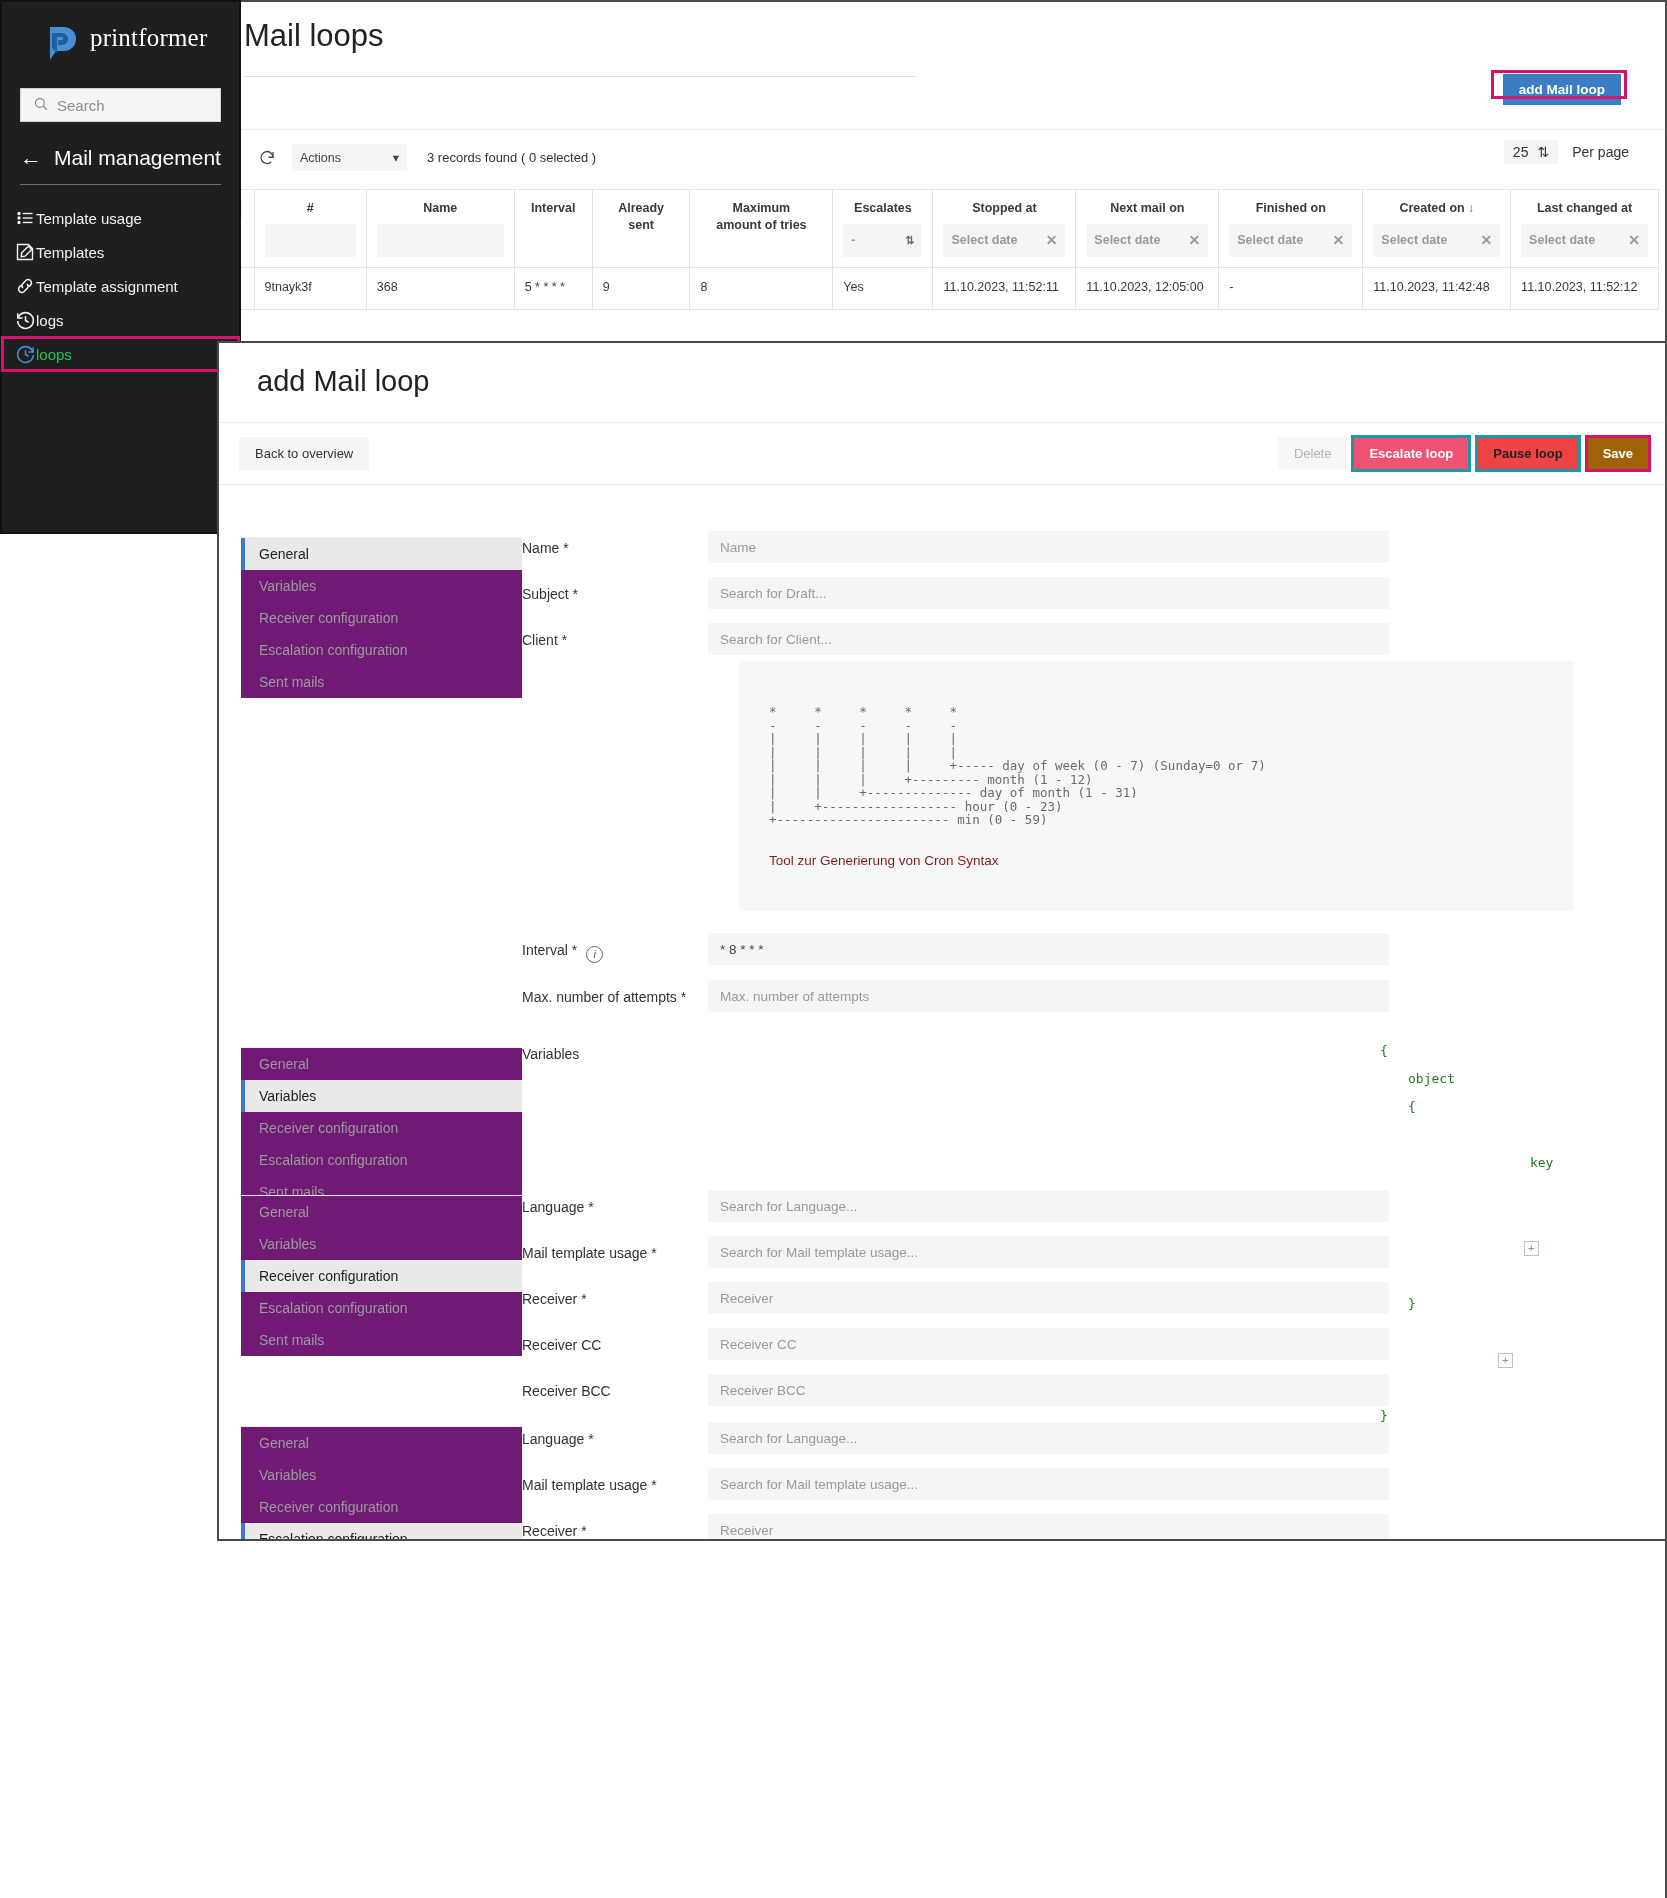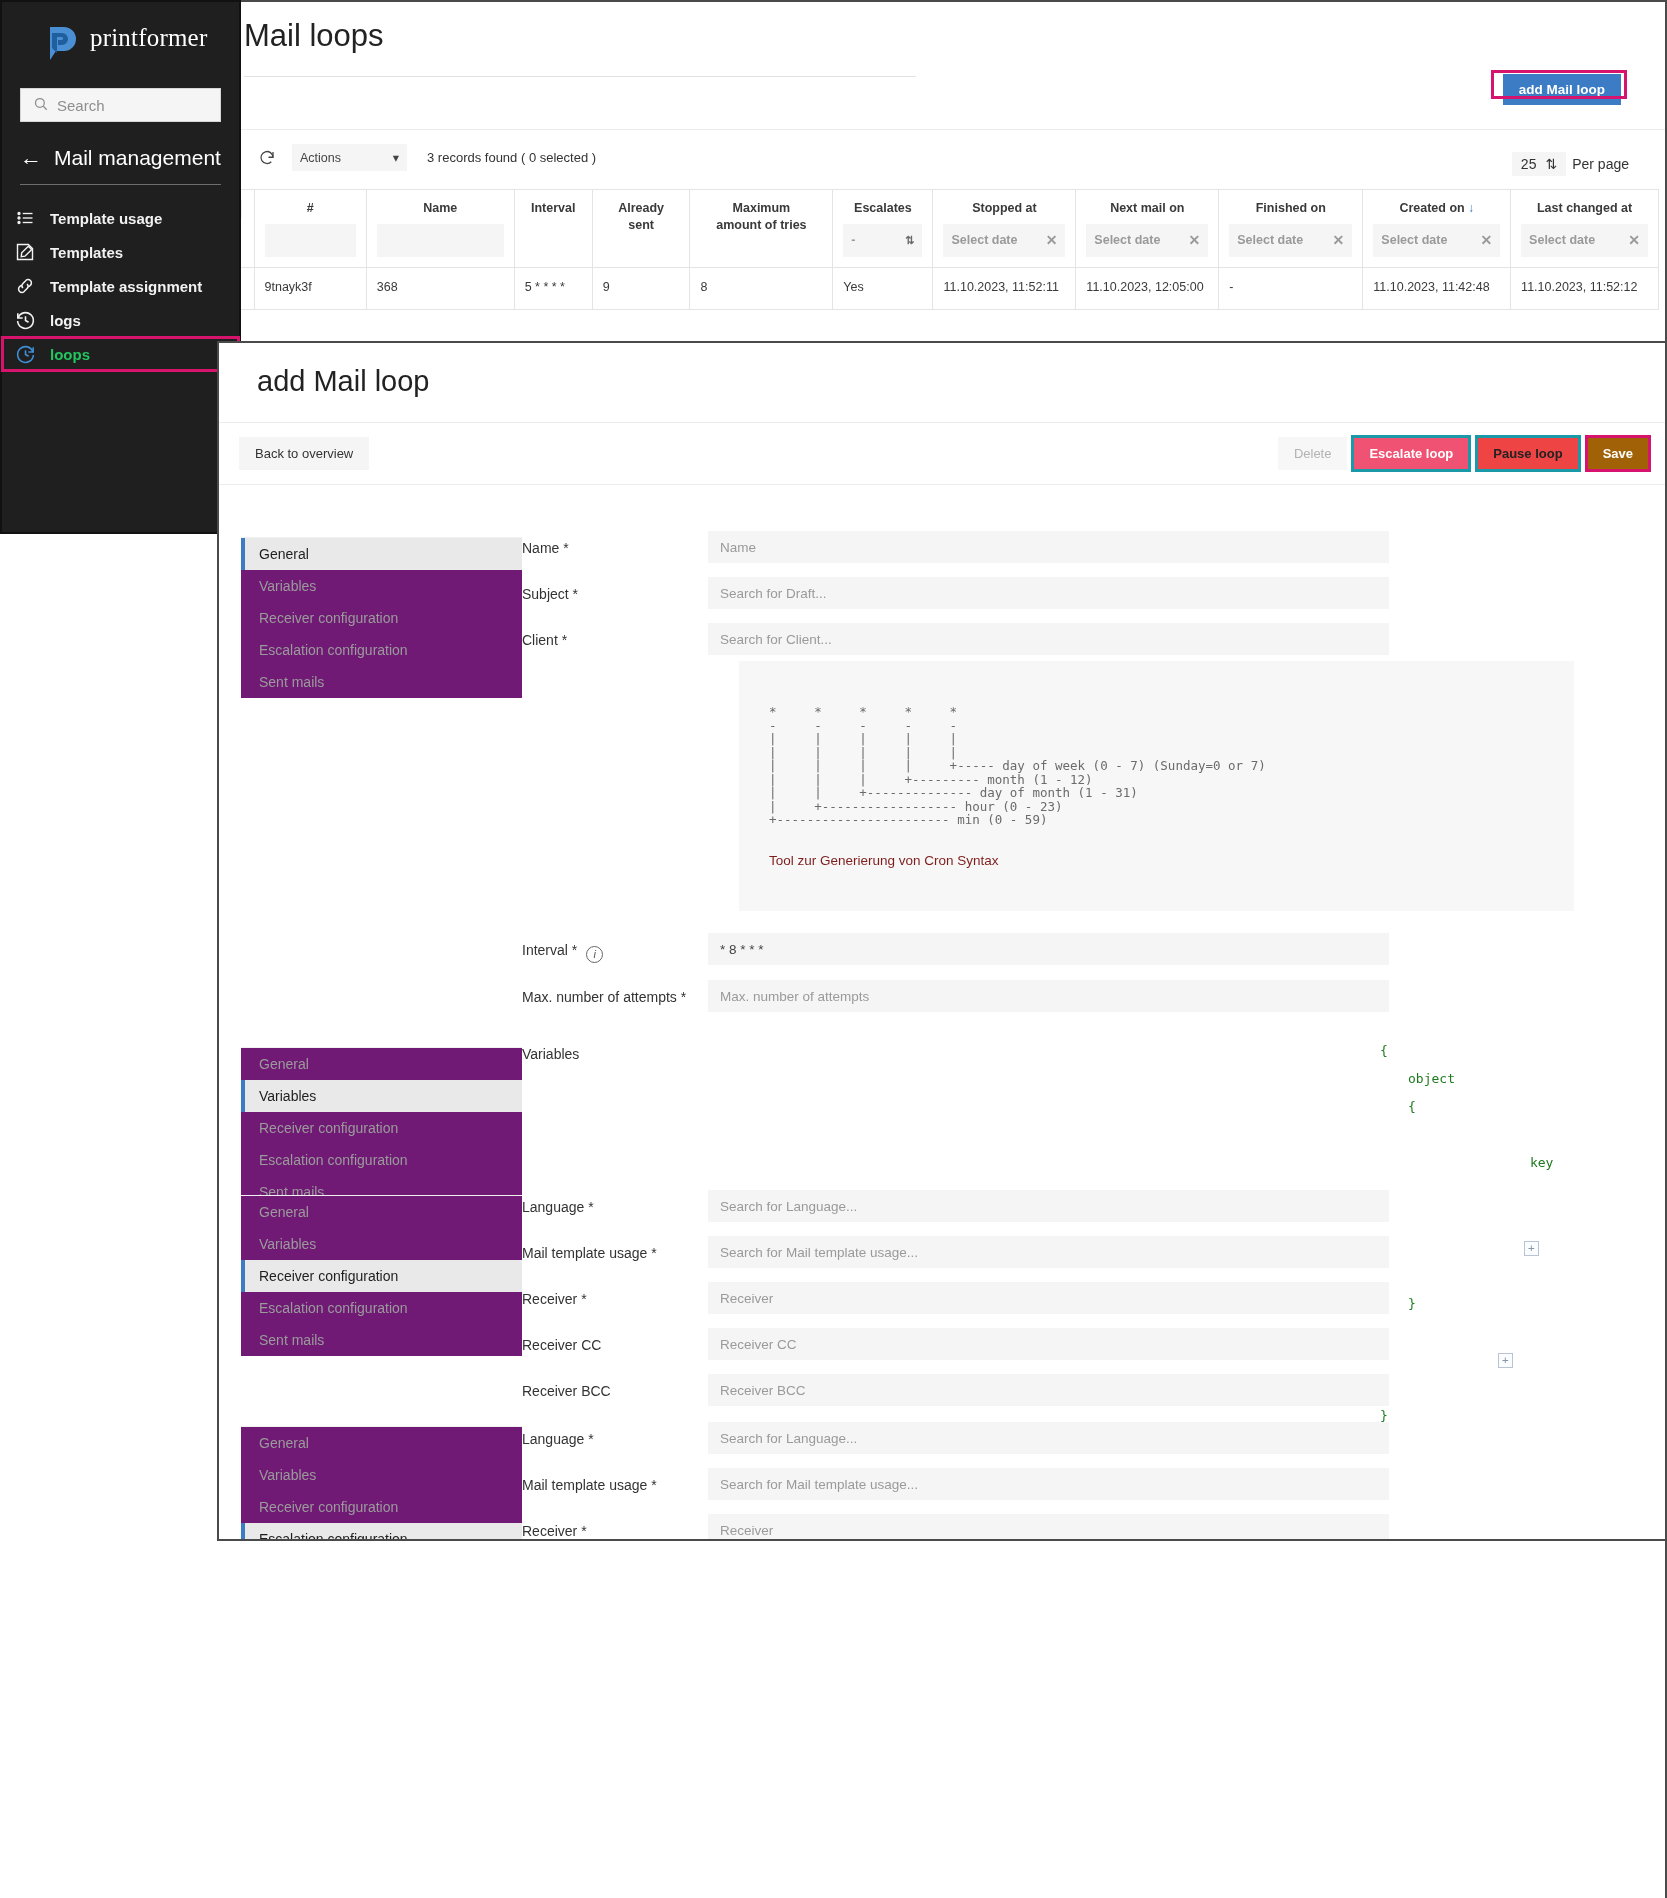--- a/index.html
+++ b/index.html
@@ -26,24 +26,23 @@
   .search-box {
     margin:6px 18px 0 18px; height:34px; background:#f5f5f5;
     display:flex; align-items:center; gap:9px; padding:0 12px;
     border:1px solid #d5d5d5;
   }
   .search-box .ph { color:#8e8e8e; font-size:15px; }
   .mailmgmt { color:#fff; font-size:21px; padding:24px 0 14px 18px; display:flex; align-items:center; gap:12px;}
   .mailmgmt .arrow { font-size:22px; line-height:1; }
   .sep { height:1px; background:#6e6e6e; margin:0 18px 16px 18px; }
   .nav-item {
-    display:flex; align-items:center; gap:14px;
+    display:flex; align-items:center; 
     color:#f2f2f2; font-size:15px; padding:10px 0 10px 12px;
     height:34px;
-    font-weight:bold;
   }
   .nav-item.active { color:#22c55e; }
   .nav-item.highlight { outline:3px solid #d6136d; outline-offset:-2px; }
   .nav-ico { width:22px; height:22px; flex:none; display:flex; align-items:center; justify-content:center; }
 
   
   #main { position:absolute; left:200px; top:0; right:0; bottom:0; background:#fff; border-top:2px solid #4a4a4a; border-right:2px solid #4a4a4a; }
   .page-title { font-size:31px; color:#222; padding:16px 0 0 44px; font-weight:400; }
   .title-rule { height:1px; background:#e2e2e2; margin:22px 44px 0 44px; width:672px; }
   .topbar-rule { height:1px; background:#ececec; margin:52px 0 0 12px; }
@@ -56,21 +55,21 @@
   .add-btn-frame { position:absolute; right:38px; top:68px; width:136px; height:29px; border:3px solid #d6136d; }
 
   .toolbar { display:flex; align-items:center; gap:14px; padding:14px 0 0 20px; }
   .ico-btn { width:22px; height:22px; color:#444; display:flex; align-items:center; justify-content:center;}
   .actions-select {
     width:115px; height:27px; background:#f5f5f5; border:none;
     display:flex; align-items:center; justify-content:space-between;
     padding:0 8px; font-size:12.5px; color:#444;
   }
   .records { font-size:13px; color:#333; margin-left:6px;}
-  .perpage { position:absolute; right:36px; top:150px; display:flex; align-items:center; gap:6px; }
+  .perpage { position:absolute; right:36px; top:138px; display:flex; align-items:center; gap:14px; }
   .perpage .num { background:#f5f5f5; padding:4px 9px; display:flex; gap:9px; align-items:center; font-size:14px;}
   .perpage .lbl { font-size:14px; color:#333; }
 
   
   table.grid { border-collapse:collapse; margin:18px 0 0 12px; width:1447px; table-layout:fixed; }
   table.grid th, table.grid td { border:1px solid #e4e4e4; vertical-align:top; padding:10px 10px; }
   table.grid th { background:#fff; }
   .th-label { font-size:12.5px; font-weight:700; color:#3a3a3a; white-space:normal; line-height:1.35; }
   .th-filter { margin-top:7px; height:33px; background:#f5f5f5; display:flex; align-items:center; padding:0 8px; justify-content:space-between; }
   .th-filter.blank { }

